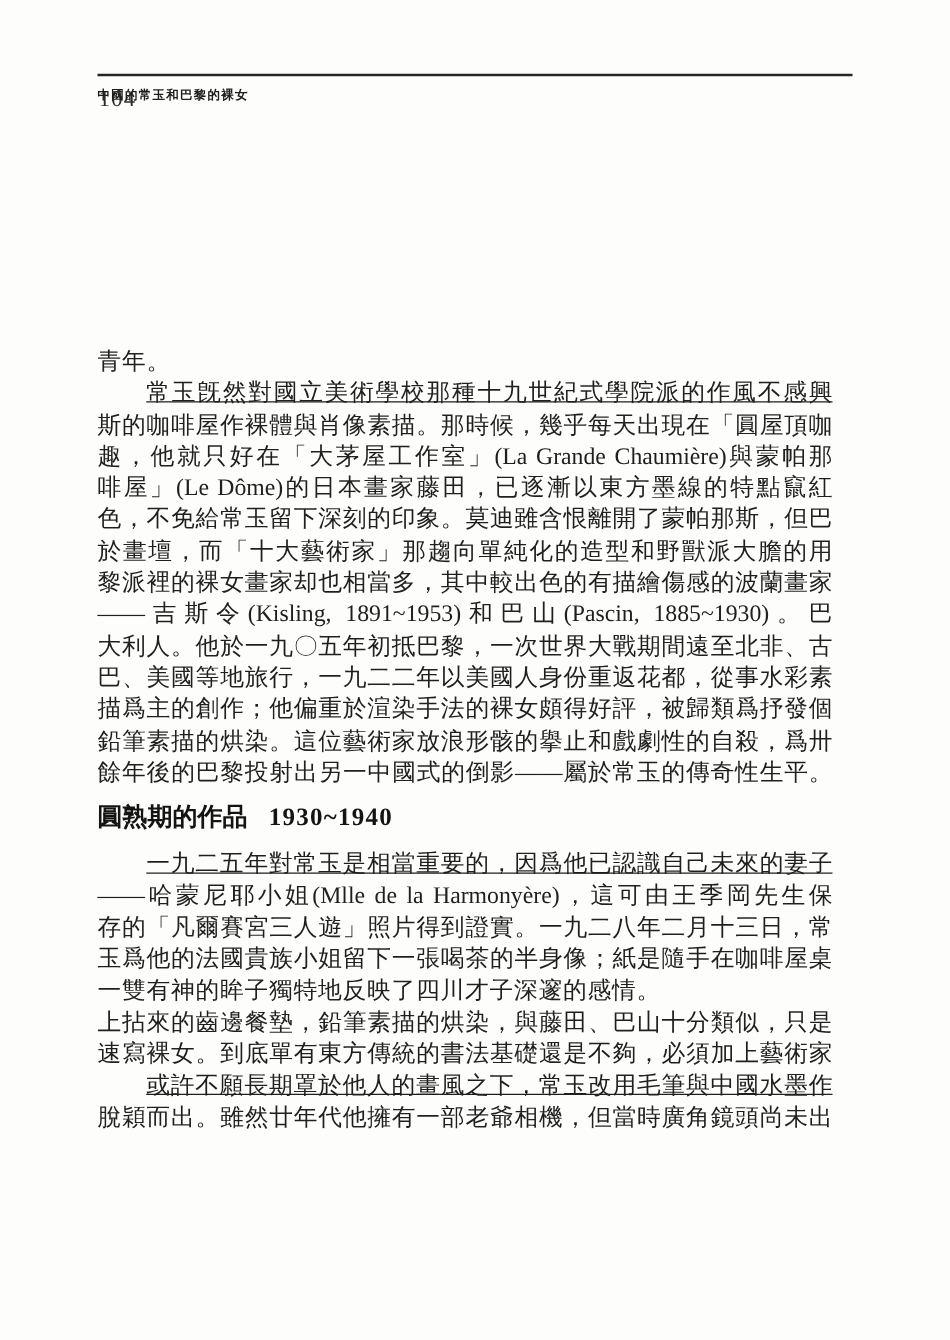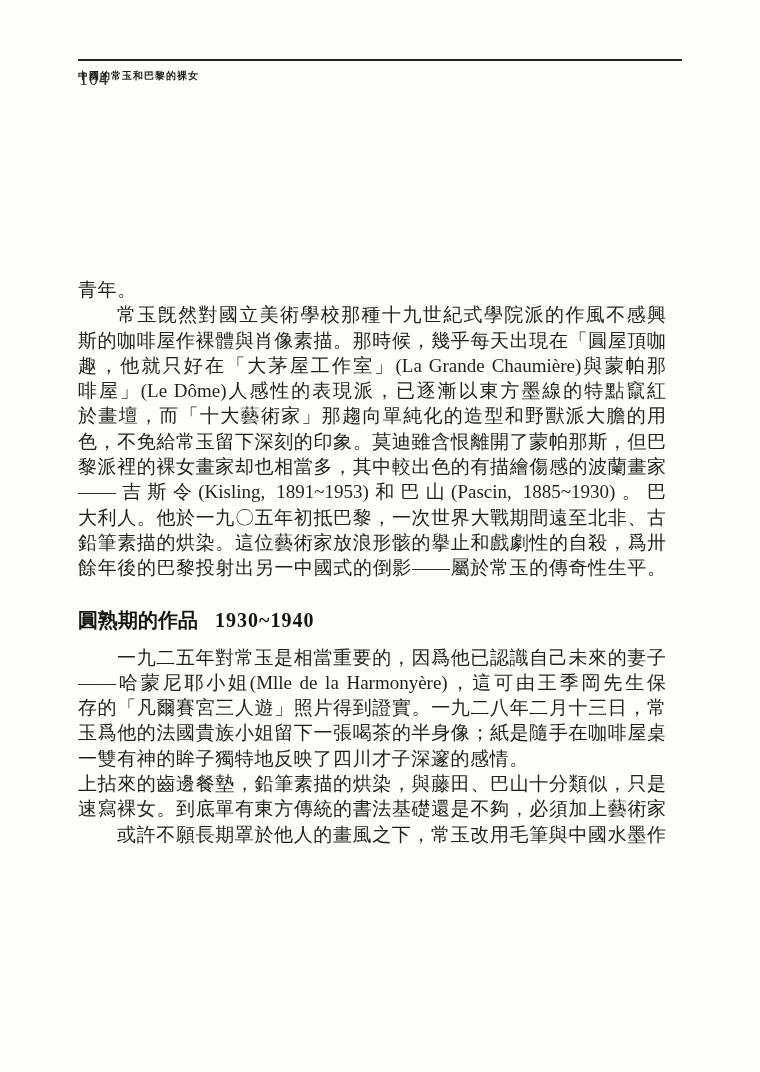--- a/index.html
+++ b/index.html
@@ -59,23 +59,24 @@
     height: 25.3px;
     overflow: visible;
   }
   .line.end {
     text-align: right;
     text-align-last: left;
     letter-spacing: 0.6px;
   }
   .line.indent {
     text-indent: 39px;
+    text-decoration: underline;
   }
   .heading {
-    margin: 26px 0 12px 0;
+    margin: 10px 0 12px 0;
     height: 26px;
     font-size: 20px;
     font-weight: bold;
     line-height: 26px;
     color: #141414;
   }
   .heading .years {
     margin-left: 0.85em;
     letter-spacing: 1px;
   }
@@ -87,34 +88,37 @@
 
   <div class="pagenum">104</div>
   <div class="rule"></div>
   <div class="running-head">中國的常玉和巴黎的裸女</div>
 
   <div class="text-block">
     <div class="line end">青年。</div>
     <div class="line indent">常玉旣然對國立美術學校那種十九世紀式學院派的作風不感興</div>
     <div class="line">斯的咖啡屋作裸體與肖像素描。那時候，幾乎每天出現在「圓屋頂咖</div>
     <div class="line">趣，他就只好在「大茅屋工作室」(La Grande Chaumière)與蒙帕那</div>
-    <div class="line">啡屋」(Le Dôme)人感性的表現派，已逐漸以東方墨線的特點竄紅</div>
+    <div class="line">啡屋」(Le Dôme)的日本畫家藤田，已逐漸以東方墨線的特點竄紅</div>
+    <div class="line">色，不免給常玉留下深刻的印象。莫迪雖含恨離開了蒙帕那斯，但巴</div>
     <div class="line">於畫壇，而「十大藝術家」那趨向單純化的造型和野獸派大膽的用</div>
-    <div class="line">色，不免給常玉留下深刻的印象。莫迪雖含恨離開了蒙帕那斯，但巴</div>
     <div class="line">黎派裡的裸女畫家却也相當多，其中較出色的有描繪傷感的波蘭畫家</div>
     <div class="line">——吉斯令(Kisling, 1891~1953)和巴山(Pascin, 1885~1930)。巴</div>
     <div class="line">大利人。他於一九〇五年初抵巴黎，一次世界大戰期間遠至北非、古</div>
+    <div class="line">巴、美國等地旅行，一九二二年以美國人身份重返花都，從事水彩素</div>
+    <div class="line">描爲主的創作；他偏重於渲染手法的裸女頗得好評，被歸類爲抒發個</div>
     <div class="line">鉛筆素描的烘染。這位藝術家放浪形骸的擧止和戲劇性的自殺，爲卅</div>
     <div class="line">餘年後的巴黎投射出另一中國式的倒影——屬於常玉的傳奇性生平。</div>
 
     <h2 class="heading"><span>圓熟期的作品</span><span class="years">1930~1940</span></h2>
 
     <div class="line indent">一九二五年對常玉是相當重要的，因爲他已認識自己未來的妻子</div>
     <div class="line">——哈蒙尼耶小姐(Mlle de la Harmonyère)，這可由王季岡先生保</div>
     <div class="line">存的「凡爾賽宮三人遊」照片得到證實。一九二八年二月十三日，常</div>
     <div class="line">玉爲他的法國貴族小姐留下一張喝茶的半身像；紙是隨手在咖啡屋桌</div>
     <div class="line end">一雙有神的眸子獨特地反映了四川才子深邃的感情。</div>
     <div class="line">上拈來的齒邊餐墊，鉛筆素描的烘染，與藤田、巴山十分類似，只是</div>
     <div class="line">速寫裸女。到底單有東方傳統的書法基礎還是不夠，必須加上藝術家</div>
     <div class="line indent">或許不願長期罩於他人的畫風之下，常玉改用毛筆與中國水墨作</div>
+    <div class="line">脫穎而出。雖然廿年代他擁有一部老爺相機，但當時廣角鏡頭尚未出</div>
   </div>
 
 </div>
 
 </body></html>

